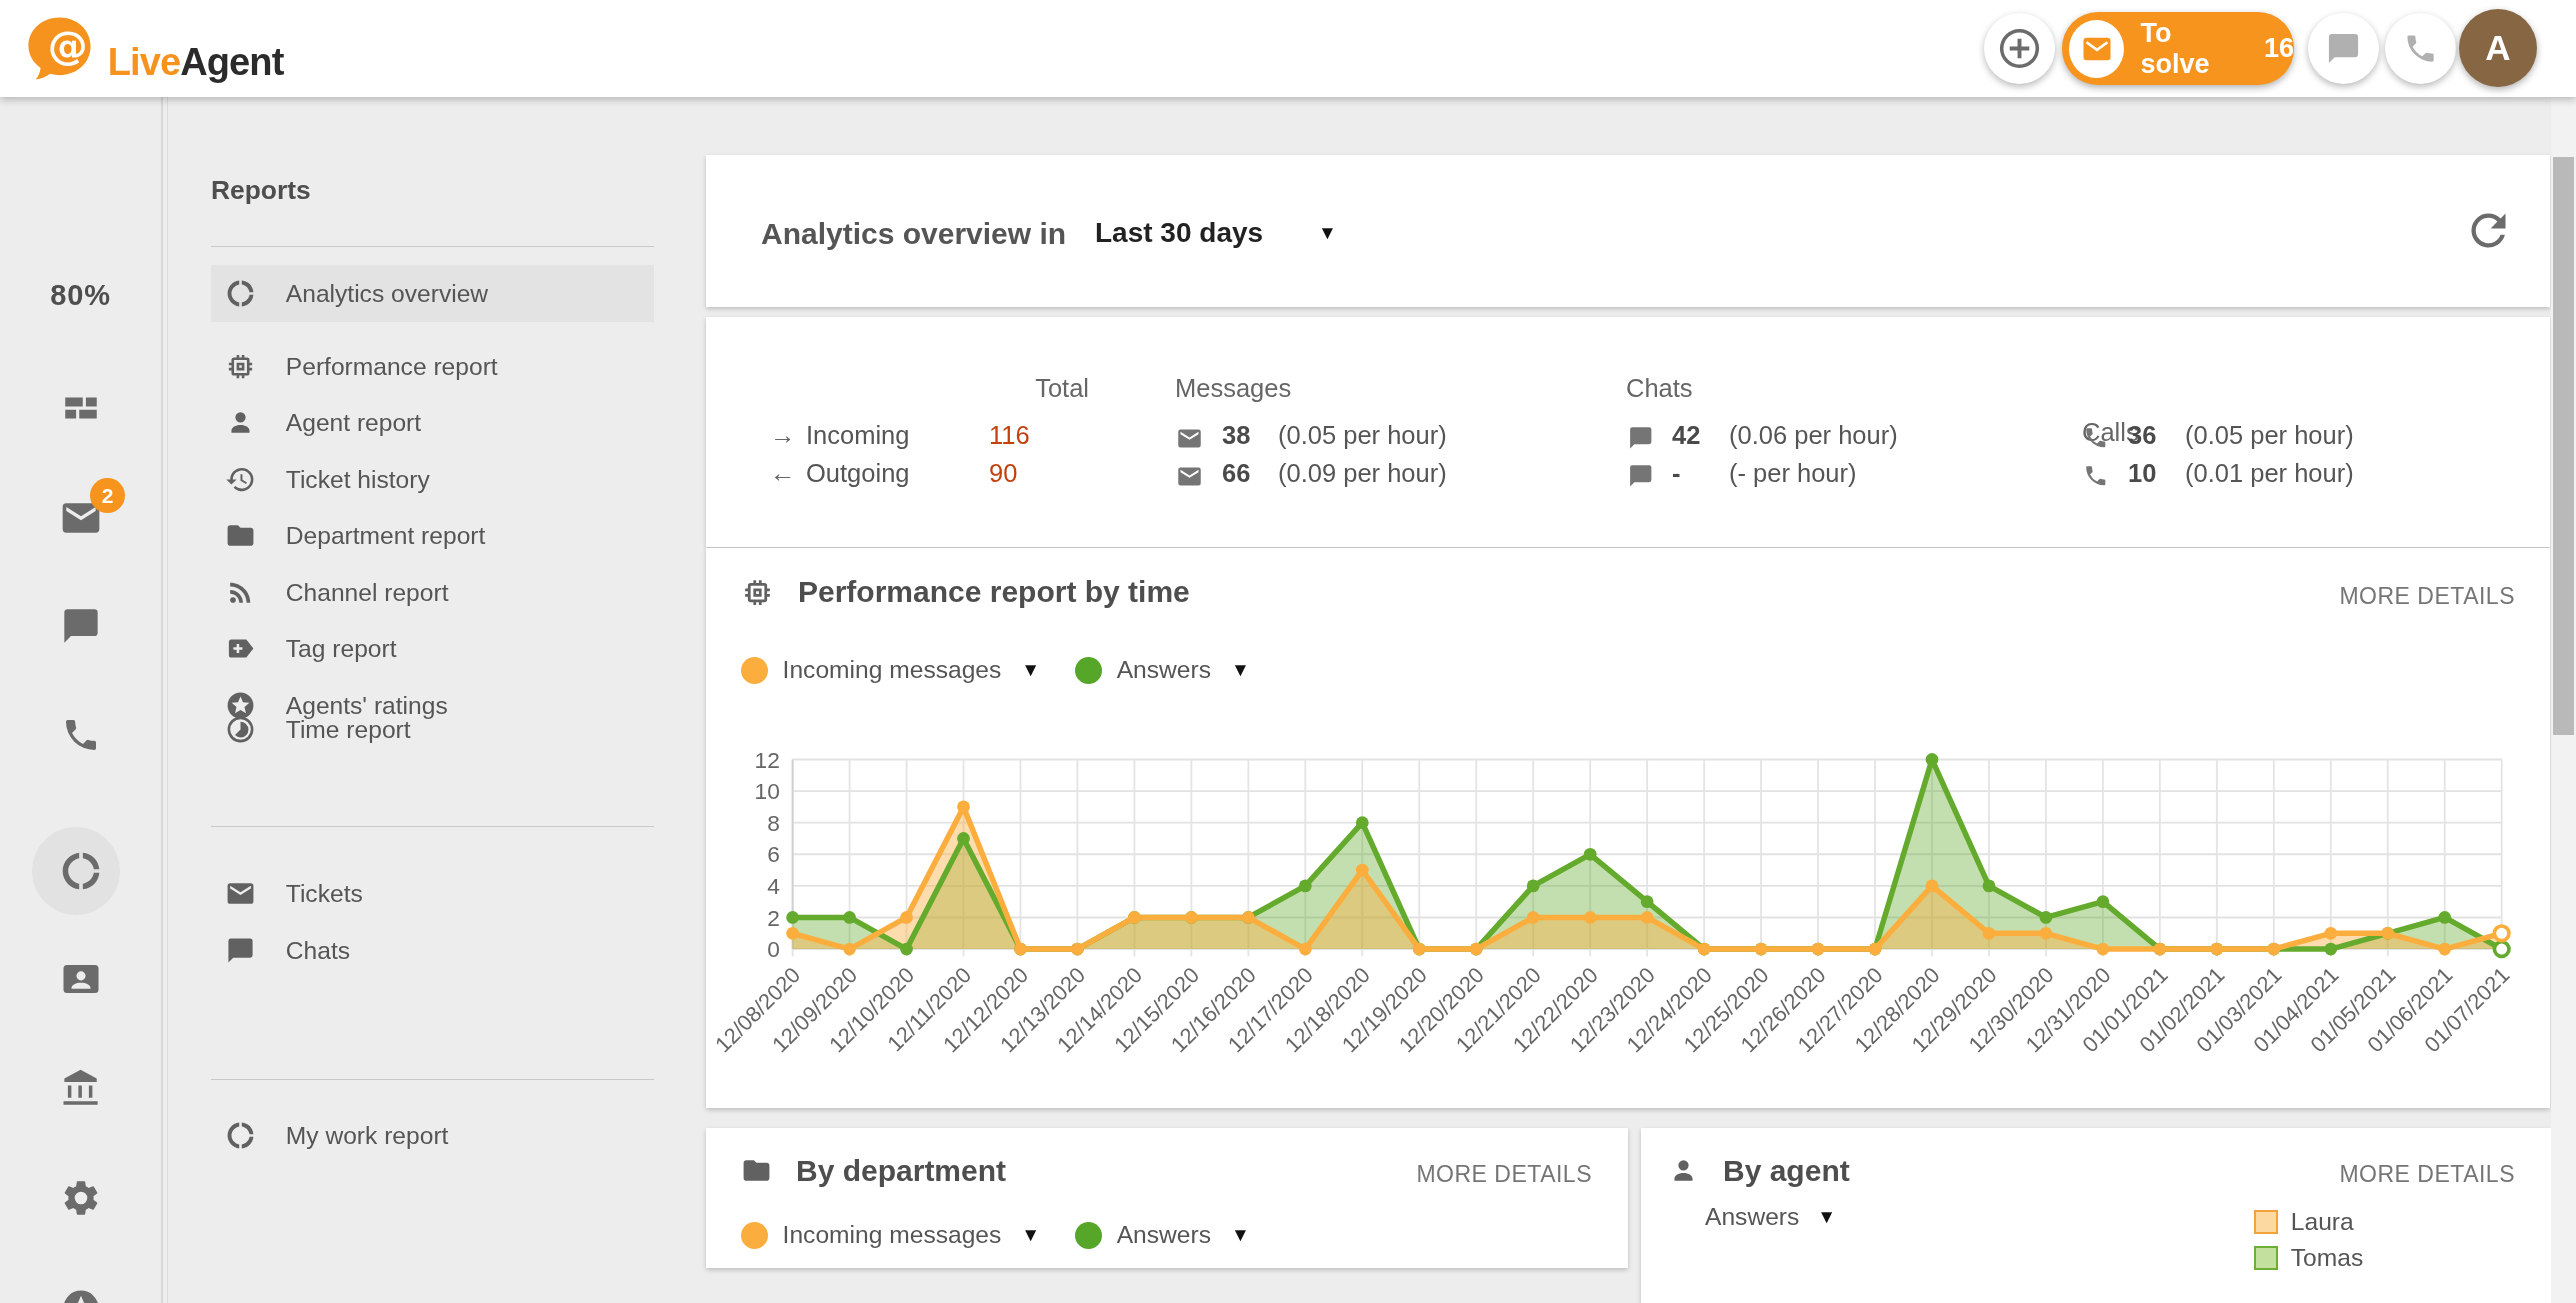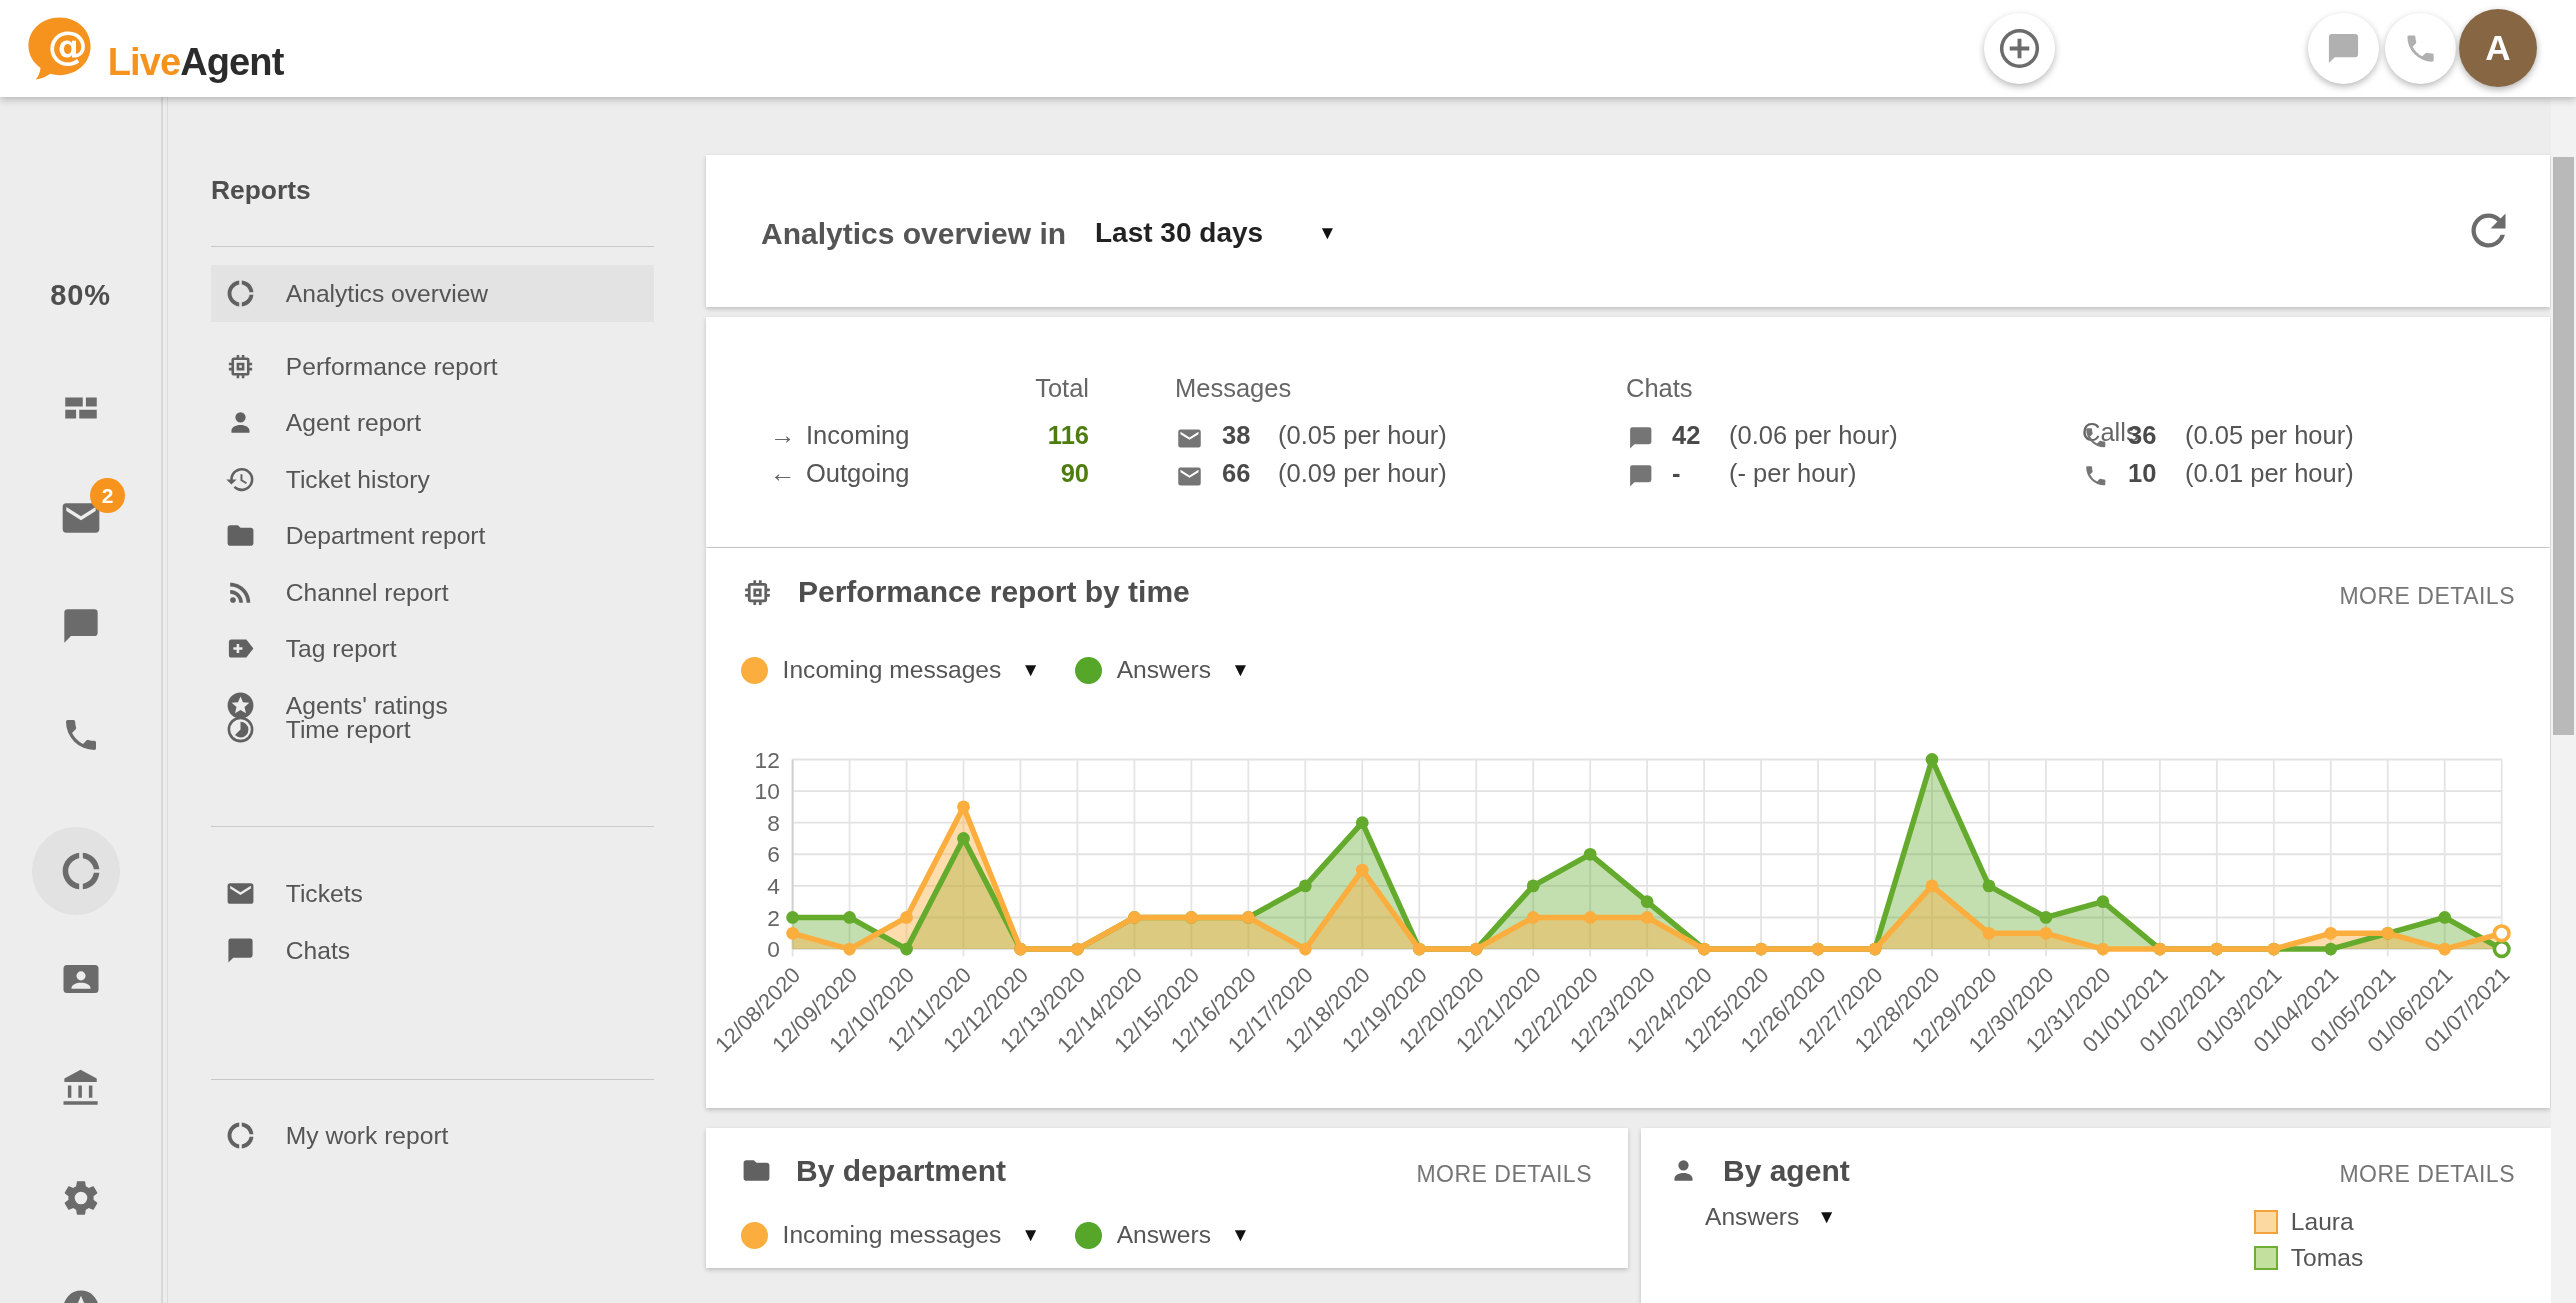--- a/index.html
+++ b/index.html
@@ -61,21 +61,21 @@
   #ov-range .rv { font-size:28px; font-weight:bold; color:#222; }
   .caret { color:#111; font-size:19px; }
   #ov-range .caret { margin-left:55px; }
   #ov-refresh { position:absolute; left:1757px; top:50px; width:51px; height:51px; cursor:pointer; }
 
   
   .sthead { position:absolute; top:57px; font-size:25.5px; color:#666; }
   .strow  { position:absolute; height:36px; font-size:25.5px; color:#555; }
   .stlbl  { position:absolute; left:100px; }
   .starr  { position:absolute; left:64px; color:#666; }
-  .stval  { position:absolute; width:100px; text-align:right; font-weight:bold; color:#4d7c0f; }
+  .stval  { position:absolute; width:100px; text-align:left; font-weight:normal; color:#c2410c; }
   .stico  { position:absolute; top:3.6px; }
   .stnum  { position:absolute; font-weight:bold; color:#4a4a4a; }
   .strate { position:absolute; color:#555; }
 
   .sec-title { position:absolute; display:flex; align-items:center; }
   .sec-title .tt { font-size:30px; font-weight:bold; color:#4e4e4e; margin-left:24px; }
   .more { position:absolute; font-size:23px; color:#757575; letter-spacing:0.5px; cursor:pointer; }
   .legend { position:absolute; display:flex; align-items:center; }
   .ldot { width:27px; height:27px; border-radius:50%; }
   .ltext { font-size:24.6px; color:#555; margin:0 20px 0 14.6px; }
@@ -102,20 +102,30 @@
     </div>
     <div id="logo-text"><span class="lv">Live</span><span class="ag">Agent</span></div>
   </div>
 
   <div class="hdr-circle" style="left:1984px;">
     <svg width="47" height="47" viewBox="0 0 24 24">
         <path fill="#6b6b6b" d="M12 2a10 10 0 1 0 0 20 10 10 0 0 0 0-20zm0 18.2A8.2 8.2 0 1 1 20.2 12 8.2 8.2 0 0 1 12 20.2zM13 7h-2v4H7v2h4v4h2v-4h4v-2h-4V7z"></path>
       </svg>
   </div>
 
+  <div id="tosolve">
+    <div class="wcirc">
+      <svg width="36" height="36" viewBox="0 0 24 24">
+          <rect x="3" y="4.5" width="18" height="15" rx="2" fill="#f7941d"></rect>
+          <path d="M5 7.5l7 5 7-5" stroke="#fff" stroke-width="1.8" fill="none"></path>
+        </svg>
+    </div>
+    <span class="tst">To solve</span>
+    <span class="tsn">16</span>
+  </div>
 
   <div class="hdr-circle" style="left:2308px;">
     <svg width="35" height="35" viewBox="0 0 24 24">
         <path fill="#b0b0b0" d="M20 2H4a2 2 0 0 0-2 2v18l4-4h14a2 2 0 0 0 2-2V4a2 2 0 0 0-2-2z"></path>
       </svg>
   </div>
   <div class="hdr-circle" style="left:2385px;">
     <svg width="35" height="35" viewBox="0 0 24 24">
         <path fill="#b0b0b0" d="M6.62 10.79a15.15 15.15 0 0 0 6.59 6.59l2.2-2.2a1 1 0 0 1 1.02-.24c1.12.37 2.33.57 3.57.57a1 1 0 0 1 1 1V20a1 1 0 0 1-1 1A17 17 0 0 1 3 4a1 1 0 0 1 1-1h3.5a1 1 0 0 1 1 1c0 1.25.2 2.45.57 3.57a1 1 0 0 1-.25 1.02l-2.2 2.2z"></path>
       </svg>

